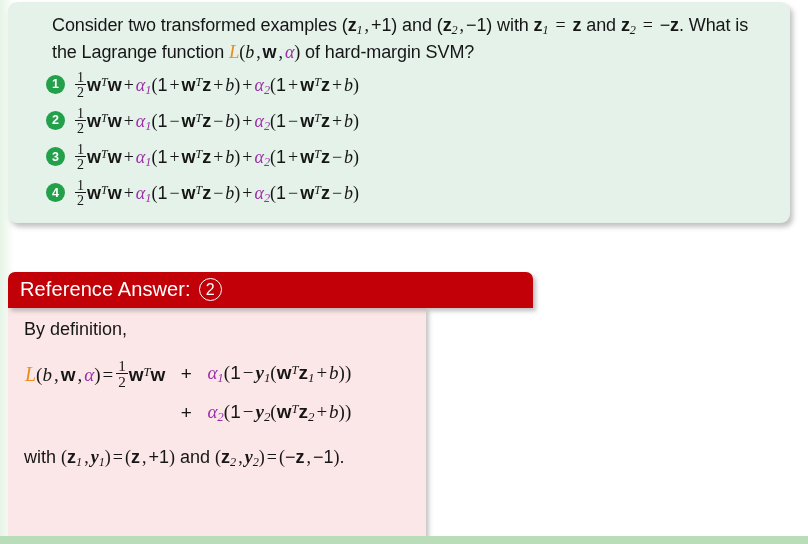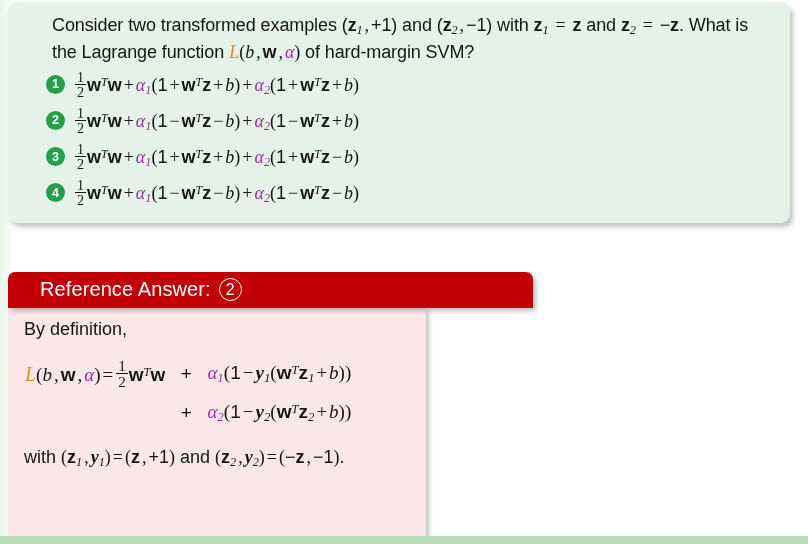--- a/index.html
+++ b/index.html
@@ -64,21 +64,21 @@
 
   
   .answer-block{
     position:absolute;left:8px;top:272px;width:418px;
   }
   .answer-header{
     background:#c10007;
     border-top-left-radius:7px;
     border-top-right-radius:7px;
     box-shadow:3px 3px 4px rgba(130,130,130,.5);
-    padding:6px 14px 7px 32px;
+    padding:6px 14px 7px 12px;
     box-sizing:border-box;
     width:525px;
     position:relative;
     display:flex;
     align-items:center;
   }
   .answer-header-label{
     color:#ffffff;
     font-size:20px;
     letter-spacing:.1px;

